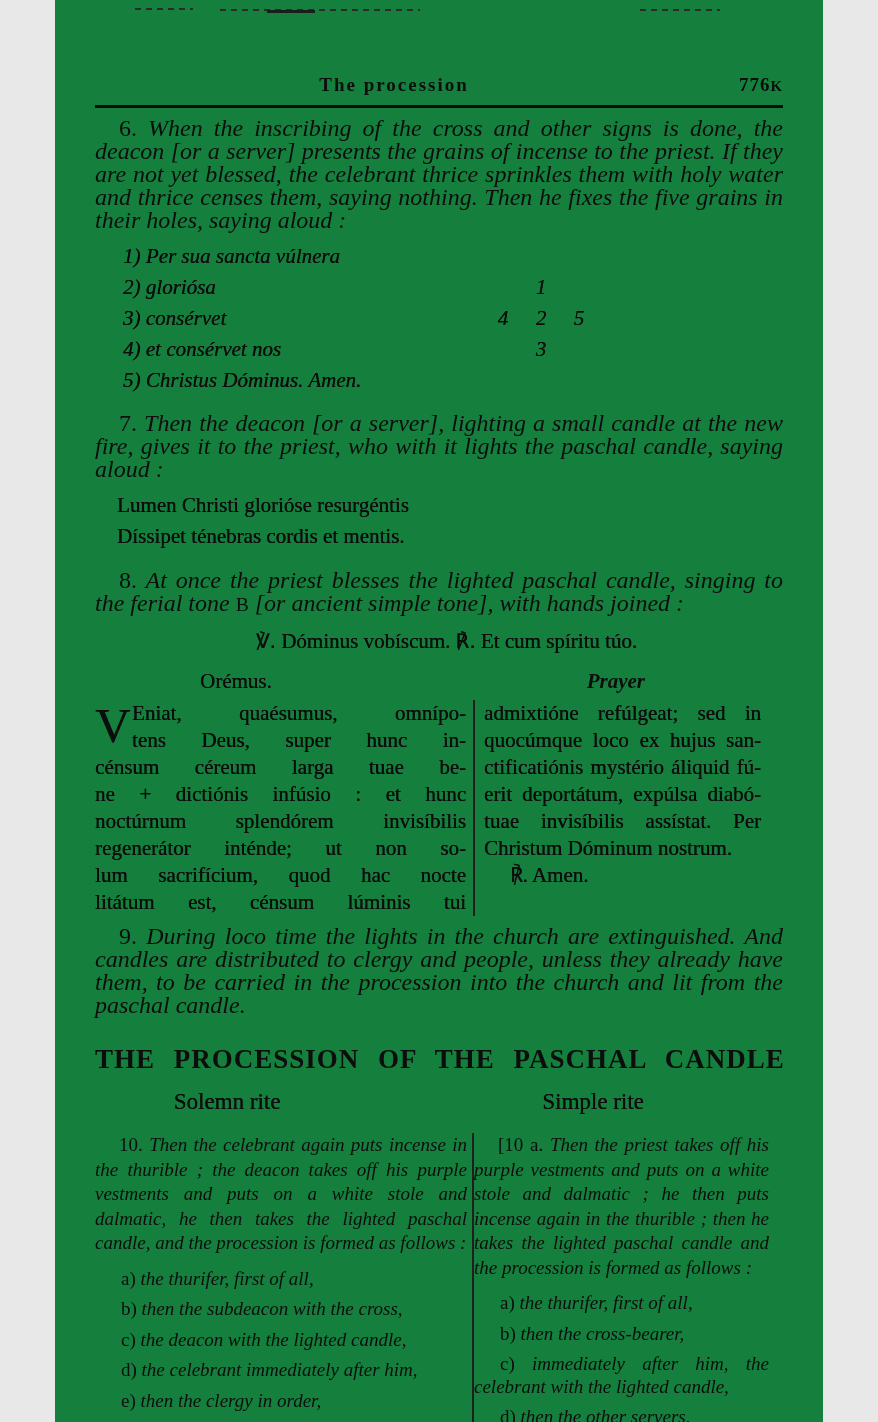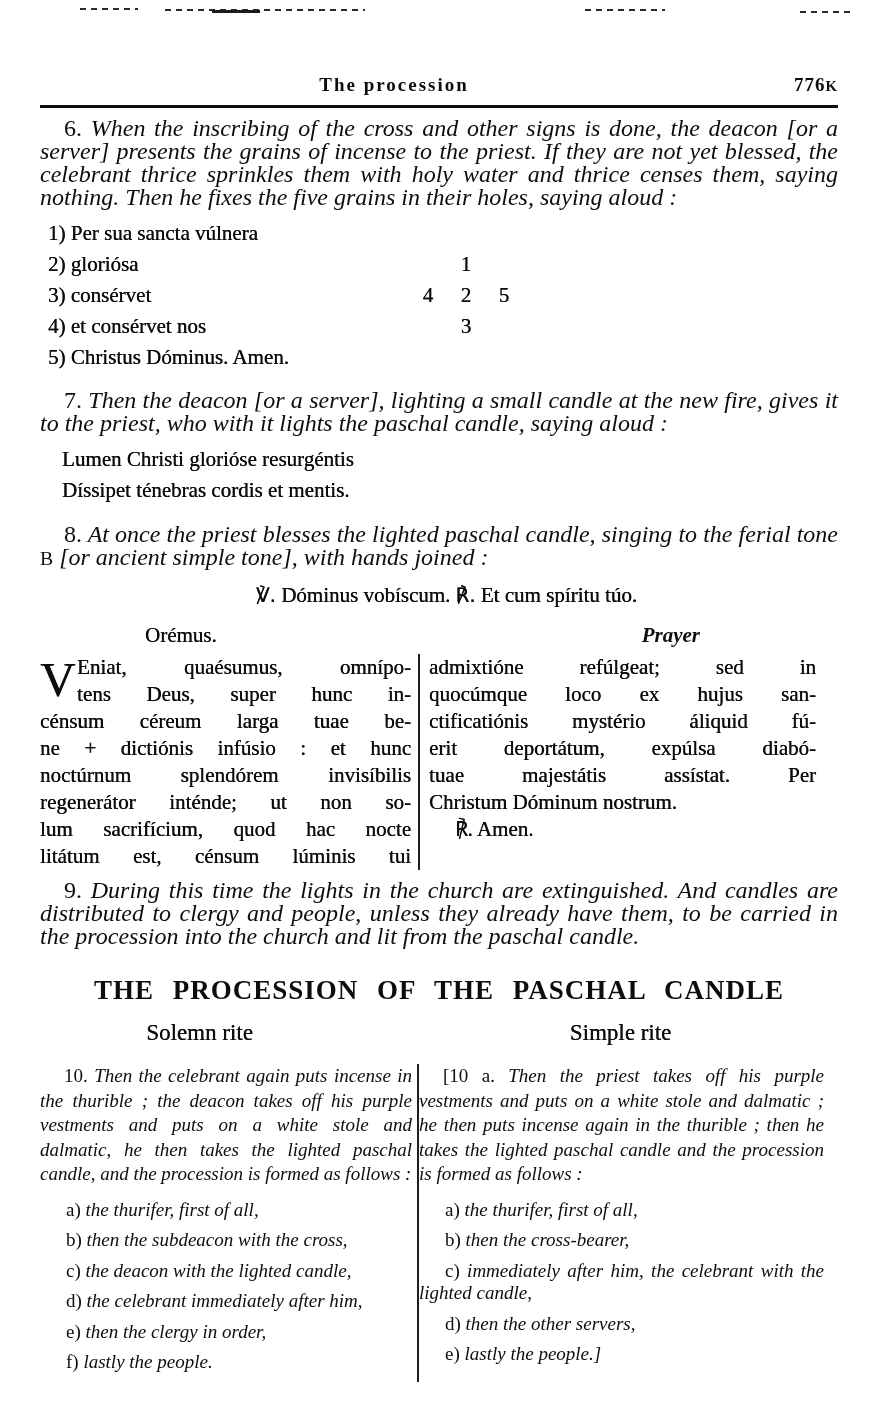--- a/index.html
+++ b/index.html
@@ -1,19 +1,19 @@
 <!DOCTYPE html>
 <html><head>
 <meta charset="utf-8">
 <style>
   * { margin:0; padding:0; box-sizing:border-box; }
   html,body { background:#e8e8e8; }
   .page {
-    position:relative; width:878px; height:1422px; margin:0 auto;
-    background:#ffffff; color:#0d0d0d; overflow:hidden;
+    position:relative; width:768px; height:1422px; margin:0 auto;
+    background:#15803d; color:#0d0d0d; overflow:hidden;
     font-family:"Liberation Serif","DejaVu Serif",serif;
     padding:0 40px;
   }
   .artifact { position:absolute; height:2px; background:repeating-linear-gradient(90deg,#2a2a2a 0 6px,transparent 6px 11px); }
   .artifact.solid { background:#1c1c1c; height:3px; }
 
   .header { display:grid; grid-template-columns:1fr auto 1fr; align-items:end; padding-top:74px; }
   .header .title {
     grid-column:2; font-weight:bold; font-size:19px; letter-spacing:2px;
     transform:translateX(-45px); white-space:nowrap;
@@ -28,21 +28,21 @@
   }
   .rubric .rnum { font-style:normal; }
   .r6 { margin-top:9px; }
   .r7 { margin-top:16px; }
   .r8 { margin-top:17px; }
   .r9 { margin-top:9px; }
   .tone-letter { font-style:normal; font-size:0.82em; }
 
   .liturgy-text { font-size:21px; line-height:31px; text-shadow:0.3px 0 0 currentColor; }
 
-  .grains { position:relative; margin-left:8px; margin-top:9px; }
+  .grains { position:relative; margin-left:28px; margin-top:9px;font-style:italic; }
   .grow { white-space:nowrap; }
   .cross-num { position:absolute; width:28px; text-align:center; font-size:21px; text-shadow:0.3px 0 0 currentColor; }
   .cn-top    { left:404px; top:31px; }
   .cn-left   { left:366px; top:62px; }
   .cn-center { left:404px; top:62px; }
   .cn-right  { left:442px; top:62px; }
   .cn-bottom { left:404px; top:93px; }
 
   .lumen { margin-left:22px; margin-top:9px; }
   .versicle { margin-left:15px; margin-top:13px; font-size:21px; text-shadow:0.3px 0 0 currentColor;text-align:center; }
@@ -154,27 +154,27 @@
       <div class="pline">regenerátor inténde; ut non so-</div>
       <div class="pline">lum sacrifícium, quod hac nocte</div>
       <div class="pline">litátum est, cénsum lúminis tui</div>
     </div>
     <div class="pdivider"></div>
     <div class="pcol-right">
       <div class="pline">admixtióne refúlgeat; sed in</div>
       <div class="pline">quocúmque loco ex hujus san-</div>
       <div class="pline">ctificatiónis mystério áliquid fú-</div>
       <div class="pline">erit deportátum, expúlsa diabó-</div>
-      <div class="pline">tuae majestátis assístat. Per</div>
+      <div class="pline">tuae invisíbilis assístat. Per</div>
       <div class="pline pline-last">Christum Dóminum nostrum.</div>
       <div class="pline pline-last presponse">℟. Amen.</div>
     </div>
   </div>
 
-  <p class="rubric r9"><span class="rnum">9.</span> <span>During this time the lights in the church are extinguished. And candles are distributed to clergy and people, unless they already have them, to be carried in the procession into the church and lit from the paschal candle.</span></p>
+  <p class="rubric r9"><span class="rnum">9.</span> <span>During loco time the lights in the church are extinguished. And candles are distributed to clergy and people, unless they already have them, to be carried in the procession into the church and lit from the paschal candle.</span></p>
 
   <div class="proc-heading">THE PROCESSION OF THE PASCHAL CANDLE</div>
 
   <div class="subheads">
     <div class="subhead-solemn">Solemn rite</div>
     <div class="subhead-simple">Simple rite</div>
   </div>
 
   <div class="rite-cols">
     <div class="rcol-left">

